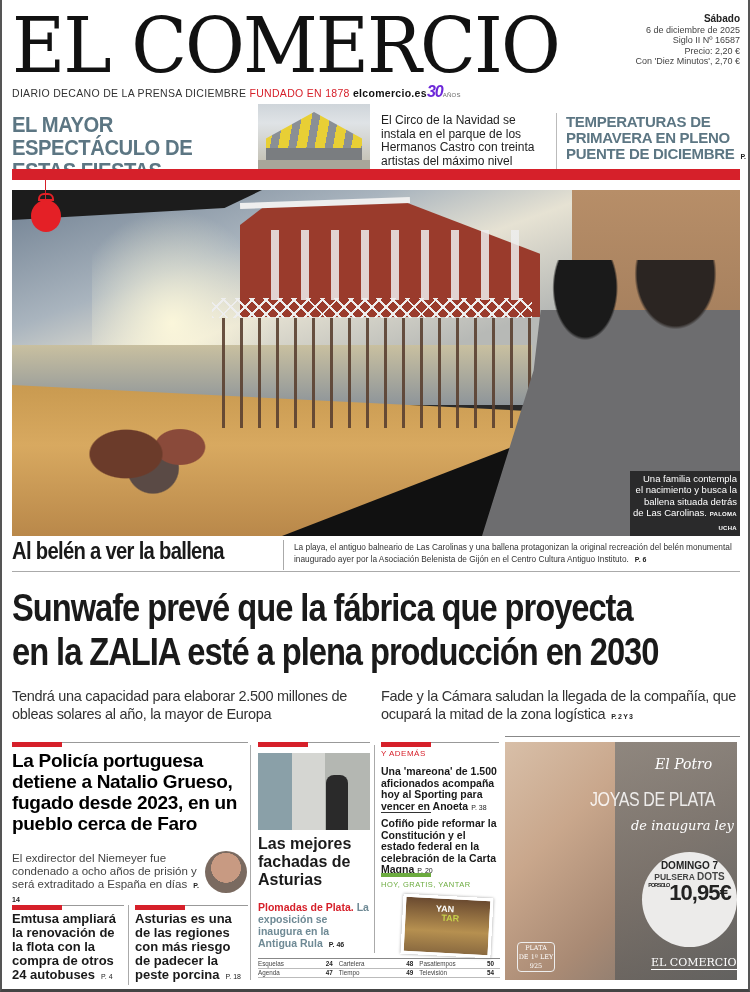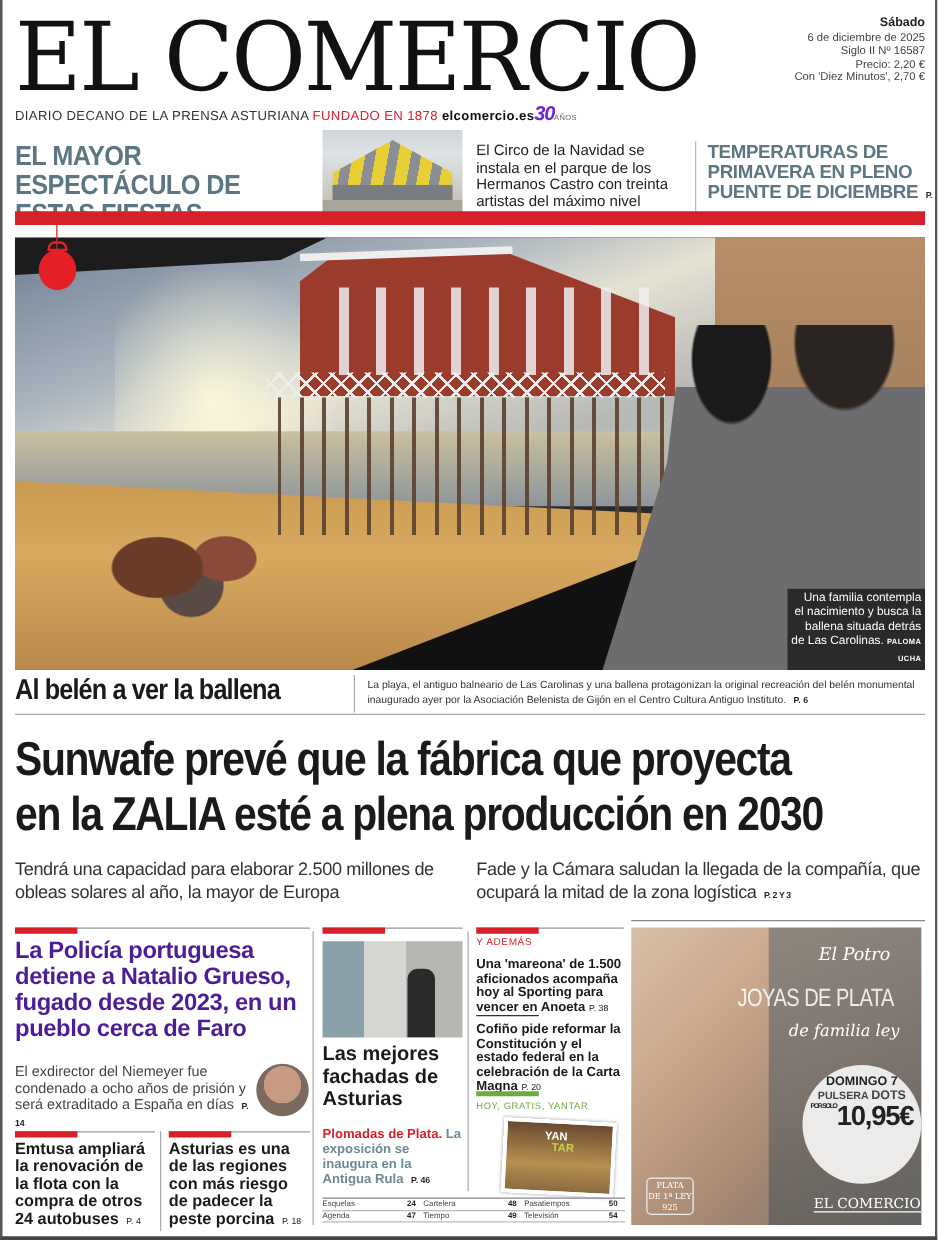--- a/index.html
+++ b/index.html
@@ -58,21 +58,21 @@
 
   
   .headline { left: 12px; top: 586px; width: 740px; font-size: 38px; font-weight: bold; line-height: 44px; letter-spacing: -1.2px; color: #1a1a1a; transform: scaleX(0.86); transform-origin: left top; white-space: nowrap; }
   .sub-left { left: 12px; top: 687px; width: 360px; font-size: 14.5px; line-height: 18px; color: #333; letter-spacing: -0.3px; }
   .sub-right { left: 381px; top: 687px; width: 365px; font-size: 14.5px; line-height: 18px; color: #333; letter-spacing: -0.3px; }
   .hr2 { left: 505px; top: 736px; width: 235px; height: 1px; background: #888; }
 
   
   .col-topline { height: 1px; background: #999; }
   .col-red { height: 5px; background: #d6202a; }
-  .story-h { font-size: 19px; font-weight: bold; line-height: 21px; color: #4c1d95; letter-spacing: -0.3px; }
+  .story-h { font-size: 19px; font-weight: bold; line-height: 21px; color: #000000; letter-spacing: -0.3px; }
   .story-p { font-size: 11.5px; line-height: 13px; color: #444; }
   .face { left: 205px; top: 851px; width: 42px; height: 42px; border-radius: 50%; background: radial-gradient(circle at 50% 40%, #c89a82 0 45%, #7a6a60 46% 100%); }
   .vsep3 { left: 250px; top: 745px; width: 1px; height: 235px; background: #aaa; }
   .col-small-h { font-size: 13px; font-weight: bold; line-height: 14px; color: #1a1a1a; }
   .exhibit-img { left: 258px; top: 753px; width: 112px; height: 77px; background: linear-gradient(90deg,#8aa0a8 0 30%,#d5d6d2 30% 60%,#b4b7b2 60%); overflow: hidden; }
   .exhibit-person { position: absolute; left: 68px; top: 22px; width: 22px; height: 55px; background: #2a2a2a; border-radius: 8px 8px 0 0; }
   .fachadas { left: 258px; top: 835px; font-size: 16px; font-weight: bold; line-height: 18px; color: #1a1a1a; }
   .plomadas { left: 258px; top: 901px; width: 112px; font-size: 10.5px; line-height: 12px; font-weight: bold; color: #6f8a95; }
   .plomadas .red { color: #d6202a; text-align: center; }
   .vsep4 { left: 374px; top: 745px; width: 1px; height: 208px; background: #aaa; }
@@ -114,21 +114,21 @@
 
 <div class="abs masthead-title">EL COMERCIO</div>
 <div class="abs meta">
   <div class="day">Sábado</div>
   <div>6 de diciembre de 2025</div>
   <div>Siglo II Nº 16587</div>
   <div>Precio: 2,20 €</div>
   <div>Con 'Diez Minutos', 2,70 €</div>
 </div>
 <div class="abs tagline">
-  <span>DIARIO DECANO DE LA PRENSA ASTURIANA</span>
+  <span>DIARIO DECANO DE LA PRENSA DICIEMBRE</span>
   <span class="founded">FUNDADO EN 1878</span>
   <span class="site">elcomercio.es</span><span class="thirty">30</span><span class="anos">AÑOS</span>
 </div>
 
 <div class="abs promo1" style="width:255px;">EL MAYOR ESPECTÁCULO DE ESTAS FIESTAS</div>
 <div class="abs circus-img">
   <div class="tent"></div>
   <div class="tent-base"></div>
   <div class="ground"></div>
 </div>
@@ -273,21 +273,21 @@
         <b>54</b>
       </div>
   </div>
 </div>
 
 <div class="abs ad">
   <div class="ad-hair"></div>
 
   <div class="ad-brand">El Potro</div>
   <div class="ad-joyas">JOYAS DE PLATA</div>
-  <div class="ad-ley">de familia ley</div>
+  <div class="ad-ley">de inaugura ley</div>
   <div class="ad-circle">
     <div class="d1">DOMINGO 7</div>
     <div class="d2"><span>PULSERA</span> <b>DOTS</b></div>
     <div class="price"><span class="solo">POR SOLO</span><span>10,95€</span></div>
   </div>
   <div class="ad-plata">
     <div>PLATA</div>
     <div>DE 1ª LEY</div>
     <div>925</div>
   </div>

